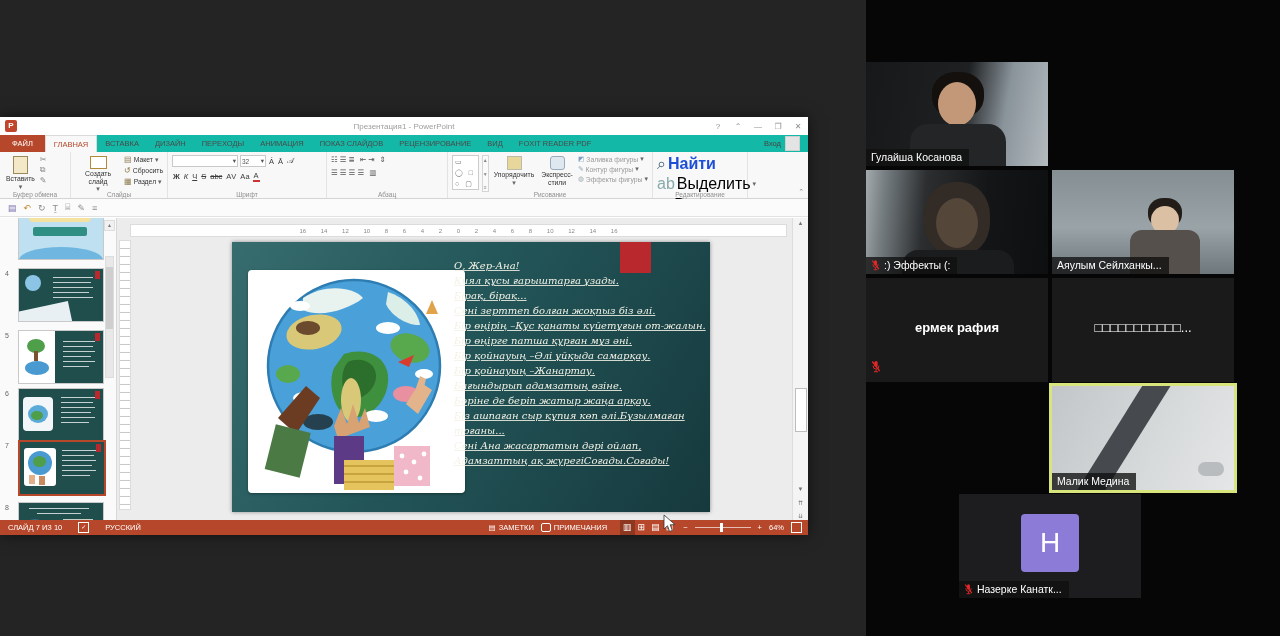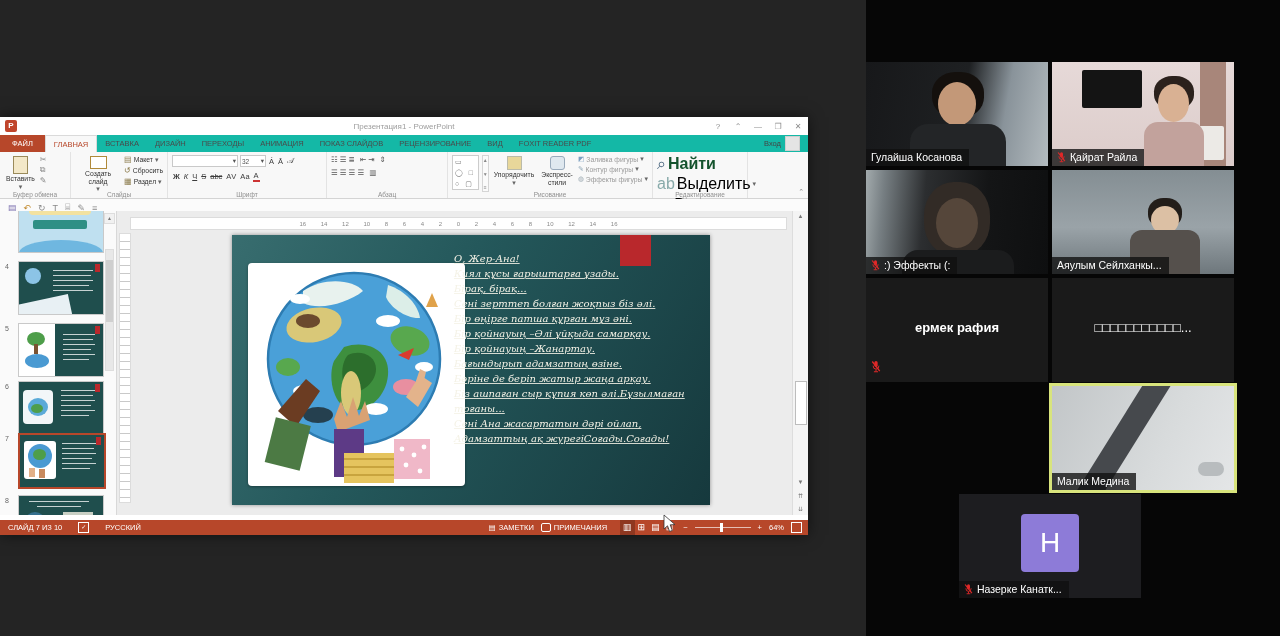--- a/index.html
+++ b/index.html
@@ -35,21 +35,21 @@
   .fbtn{font-size:7.5px;color:#3b3b3b;padding:0 1px;}
   .shapes-gallery{border:1px solid #cccccc;background:#fff;width:74px;height:33px;font-size:7px;color:#777;line-height:11px;padding:0 2px;overflow:hidden;letter-spacing:2px;}
   .gal-scroll{display:flex;flex-direction:column;border:1px solid #d5d5d5;background:#fafafa;font-size:5px;color:#888;width:8px;height:33px;align-items:center;justify-content:space-between;padding:1px 0;}
   .ribbon-collapse{position:absolute;right:4px;bottom:2px;font-size:7px;color:#8a8a8a;}
 
   .qat{position:absolute;top:82px;left:0;width:100%;height:17px;background:#fbfbfb;border-bottom:1px solid #e2e2e2;display:flex;align-items:center;gap:7px;padding-left:8px;font-size:9px;color:#7a6fae;}
   .qat span{color:#8a8a8a;}
   .qat .save{color:#7b6fae;}
   .qat .undo{color:#c28a2e;}
 
-  .ppt-main{position:absolute;top:94px;left:0;width:100%;height:304px;background:#ececec;}
+  .ppt-main{position:absolute;top:101px;left:0;width:100%;height:304px;background:#ececec;}
   .thumb-panel{position:absolute;left:0;top:0;width:116px;height:304px;background:#fafafa;border-right:1px solid #d8d8d8;overflow:hidden;}
   .thumb{position:absolute;left:18px;width:84px;height:52px;background:#1f4e4d;border:1px solid #c9c9c9;overflow:hidden;}
   .thumb.selected{border:2px solid #b7472a;}
   .thumb-num{position:absolute;left:5px;font-size:7px;color:#666;}
   .tp-scroll{position:absolute;right:2px;top:38px;width:7px;height:120px;background:#e8e8e8;border:1px solid #ddd;}
   .tp-scroll-thumb{position:absolute;left:0;top:10px;width:100%;height:62px;background:#cfcfcf;}
   .tp-up{position:absolute;right:1px;top:2px;width:9px;height:9px;background:#f1f1f1;border:1px solid #ddd;font-size:5px;color:#777;text-align:center;line-height:9px;}
 
   .redsq{position:absolute;background:#b9282c;}
   .tline{position:absolute;background:rgba(255,255,255,.75);height:1px;}
@@ -244,21 +244,21 @@
               <span>Эффекты фигуры</span>
               <span class="mini">▾</span>
             </div>
         </div>
         <div class="rgroup-label">Рисование</div>
       </div>
 
       <div class="rgroup" style="width:86px;flex-direction:column;gap:2px">
         <div class="smallitem">
             <span style="color:#44617a">⌕</span>
-            <span style="font-weight:bold;color:#14532d">Найти</span>
+            <span style="font-weight:bold;color:#1d4ed8">Найти</span>
           </div>
         <div class="smallitem">
             <span style="color:#8aa">ab</span>
             <span>Выделить</span>
             <span class="mini">▾</span>
           </div>
         <div class="smallitem">
             <span style="color:#8aa">⬚</span>
             <span>Выделить</span>
             <span class="mini">▾</span>
@@ -397,20 +397,21 @@
               <circle cx="172" cy="208" r="2.4" fill="#fff"></circle>
             <rect x="96" y="190" width="50" height="30" fill="#e5c45e"></rect>
             <path d="M96 196 h50 M96 204 h50 M96 212 h50" stroke="#c8a43e" stroke-width="2"></path>
           </svg>
         </div>
         <div class="poem">
           <div>О, Жер-Ана!</div>
           <div>Киял құсы ғарыштарға ұзады.</div>
           <div>Бірақ, бірақ...</div>
           <div>Сені зерттеп болған жоқпыз біз әлі.</div>
+          <div>Бір өңірің –Құс қанаты күйетұғын от-жалын.</div>
           <div>Бір өңірге патша құрған мұз әні.</div>
           <div>Бір қойнауың –Әлі ұйқыда самарқау.</div>
           <div>Бір қойнауың –Жанартау.</div>
           <div>Бағындырып адамзатың өзіне.</div>
           <div>Бәріне де беріп жатыр жаңа арқау.</div>
           <div>Біз ашпаған сыр құпия көп әлі.Бұзылмаған тоғаны...</div>
           <div>Сені Ана жасартатын дәрі ойлап,</div>
           <div>Адамзаттың ақ жүрегіСоғады.Соғады!</div>
         </div>
       </div>
@@ -462,38 +463,20 @@
 
   <div class="tile" style="left:866px;top:62px;background:linear-gradient(100deg,#17181a 0%,#1e2022 52%,#89939a 74%,#b3bbbf 100%)">
     <div class="face" style="left:66px;top:10px;width:52px;height:46px;background:#14100d;border-radius:45%"></div>
     <div class="face" style="left:72px;top:20px;width:38px;height:44px;background:#c39878"></div>
     <div style="position:absolute;left:44px;top:62px;width:96px;height:42px;background:#232527;border-radius:18px 18px 0 0"></div>
     <div class="namebar">
         <span>Гулайша Косанова</span>
       </div>
   </div>
 
-  <div class="tile" style="left:1052px;top:62px;background:linear-gradient(180deg,#e6d9d8 0%,#dcccca 100%)">
-    <div style="position:absolute;left:30px;top:8px;width:60px;height:38px;background:#141414;border-radius:2px"></div>
-    <div style="position:absolute;right:8px;top:0;width:26px;height:104px;background:#a8867a"></div>
-    <div style="position:absolute;right:10px;bottom:6px;width:26px;height:34px;background:#eceae6;border-radius:2px"></div>
-    <div class="face" style="left:102px;top:14px;width:40px;height:34px;background:#2b211c;border-radius:45%"></div>
-    <div class="face" style="left:106px;top:22px;width:31px;height:38px;background:#d9b193"></div>
-    <div style="position:absolute;left:92px;top:60px;width:60px;height:44px;background:#c2a29c;border-radius:14px 14px 0 0"></div>
-    <div class="namebar">
-      <svg width="9" height="12" viewBox="0 0 12 15">
-          <rect x="4" y="1" width="4" height="7" rx="2" fill="#e02828"></rect>
-          <path d="M2.5 6.5 a3.5 4.2 0 0 0 7 0" stroke="#e02828" fill="none" stroke-width="1.2"></path>
-          <line x1="6" y1="11" x2="6" y2="13.5" stroke="#e02828" stroke-width="1.2"></line>
-          <line x1="3.5" y1="13.8" x2="8.5" y2="13.8" stroke="#e02828" stroke-width="1.2"></line>
-          <line x1="1.5" y1="1.5" x2="10.5" y2="13" stroke="#e02828" stroke-width="1.6"></line>
-        </svg>
-      <span>Қайрат Райла</span>
-    </div>
-  </div>
 
   <div class="tile" style="left:866px;top:170px;background:linear-gradient(95deg,#a3abad 0%,#777f83 10%,#2c2e30 32%,#141516 65%,#0e0f10 100%)">
     <div class="face" style="left:58px;top:12px;width:66px;height:74px;background:#322b26;border-radius:45%"></div>
     <div class="face" style="left:70px;top:28px;width:42px;height:50px;background:#55463a"></div>
     <div style="position:absolute;left:36px;top:80px;width:112px;height:24px;background:#1b1c1d;border-radius:16px 16px 0 0"></div>
     <div class="namebar">
       <svg width="9" height="12" viewBox="0 0 12 15">
           <rect x="4" y="1" width="4" height="7" rx="2" fill="#e02828"></rect>
           <path d="M2.5 6.5 a3.5 4.2 0 0 0 7 0" stroke="#e02828" fill="none" stroke-width="1.2"></path>
           <line x1="6" y1="11" x2="6" y2="13.5" stroke="#e02828" stroke-width="1.2"></line>

